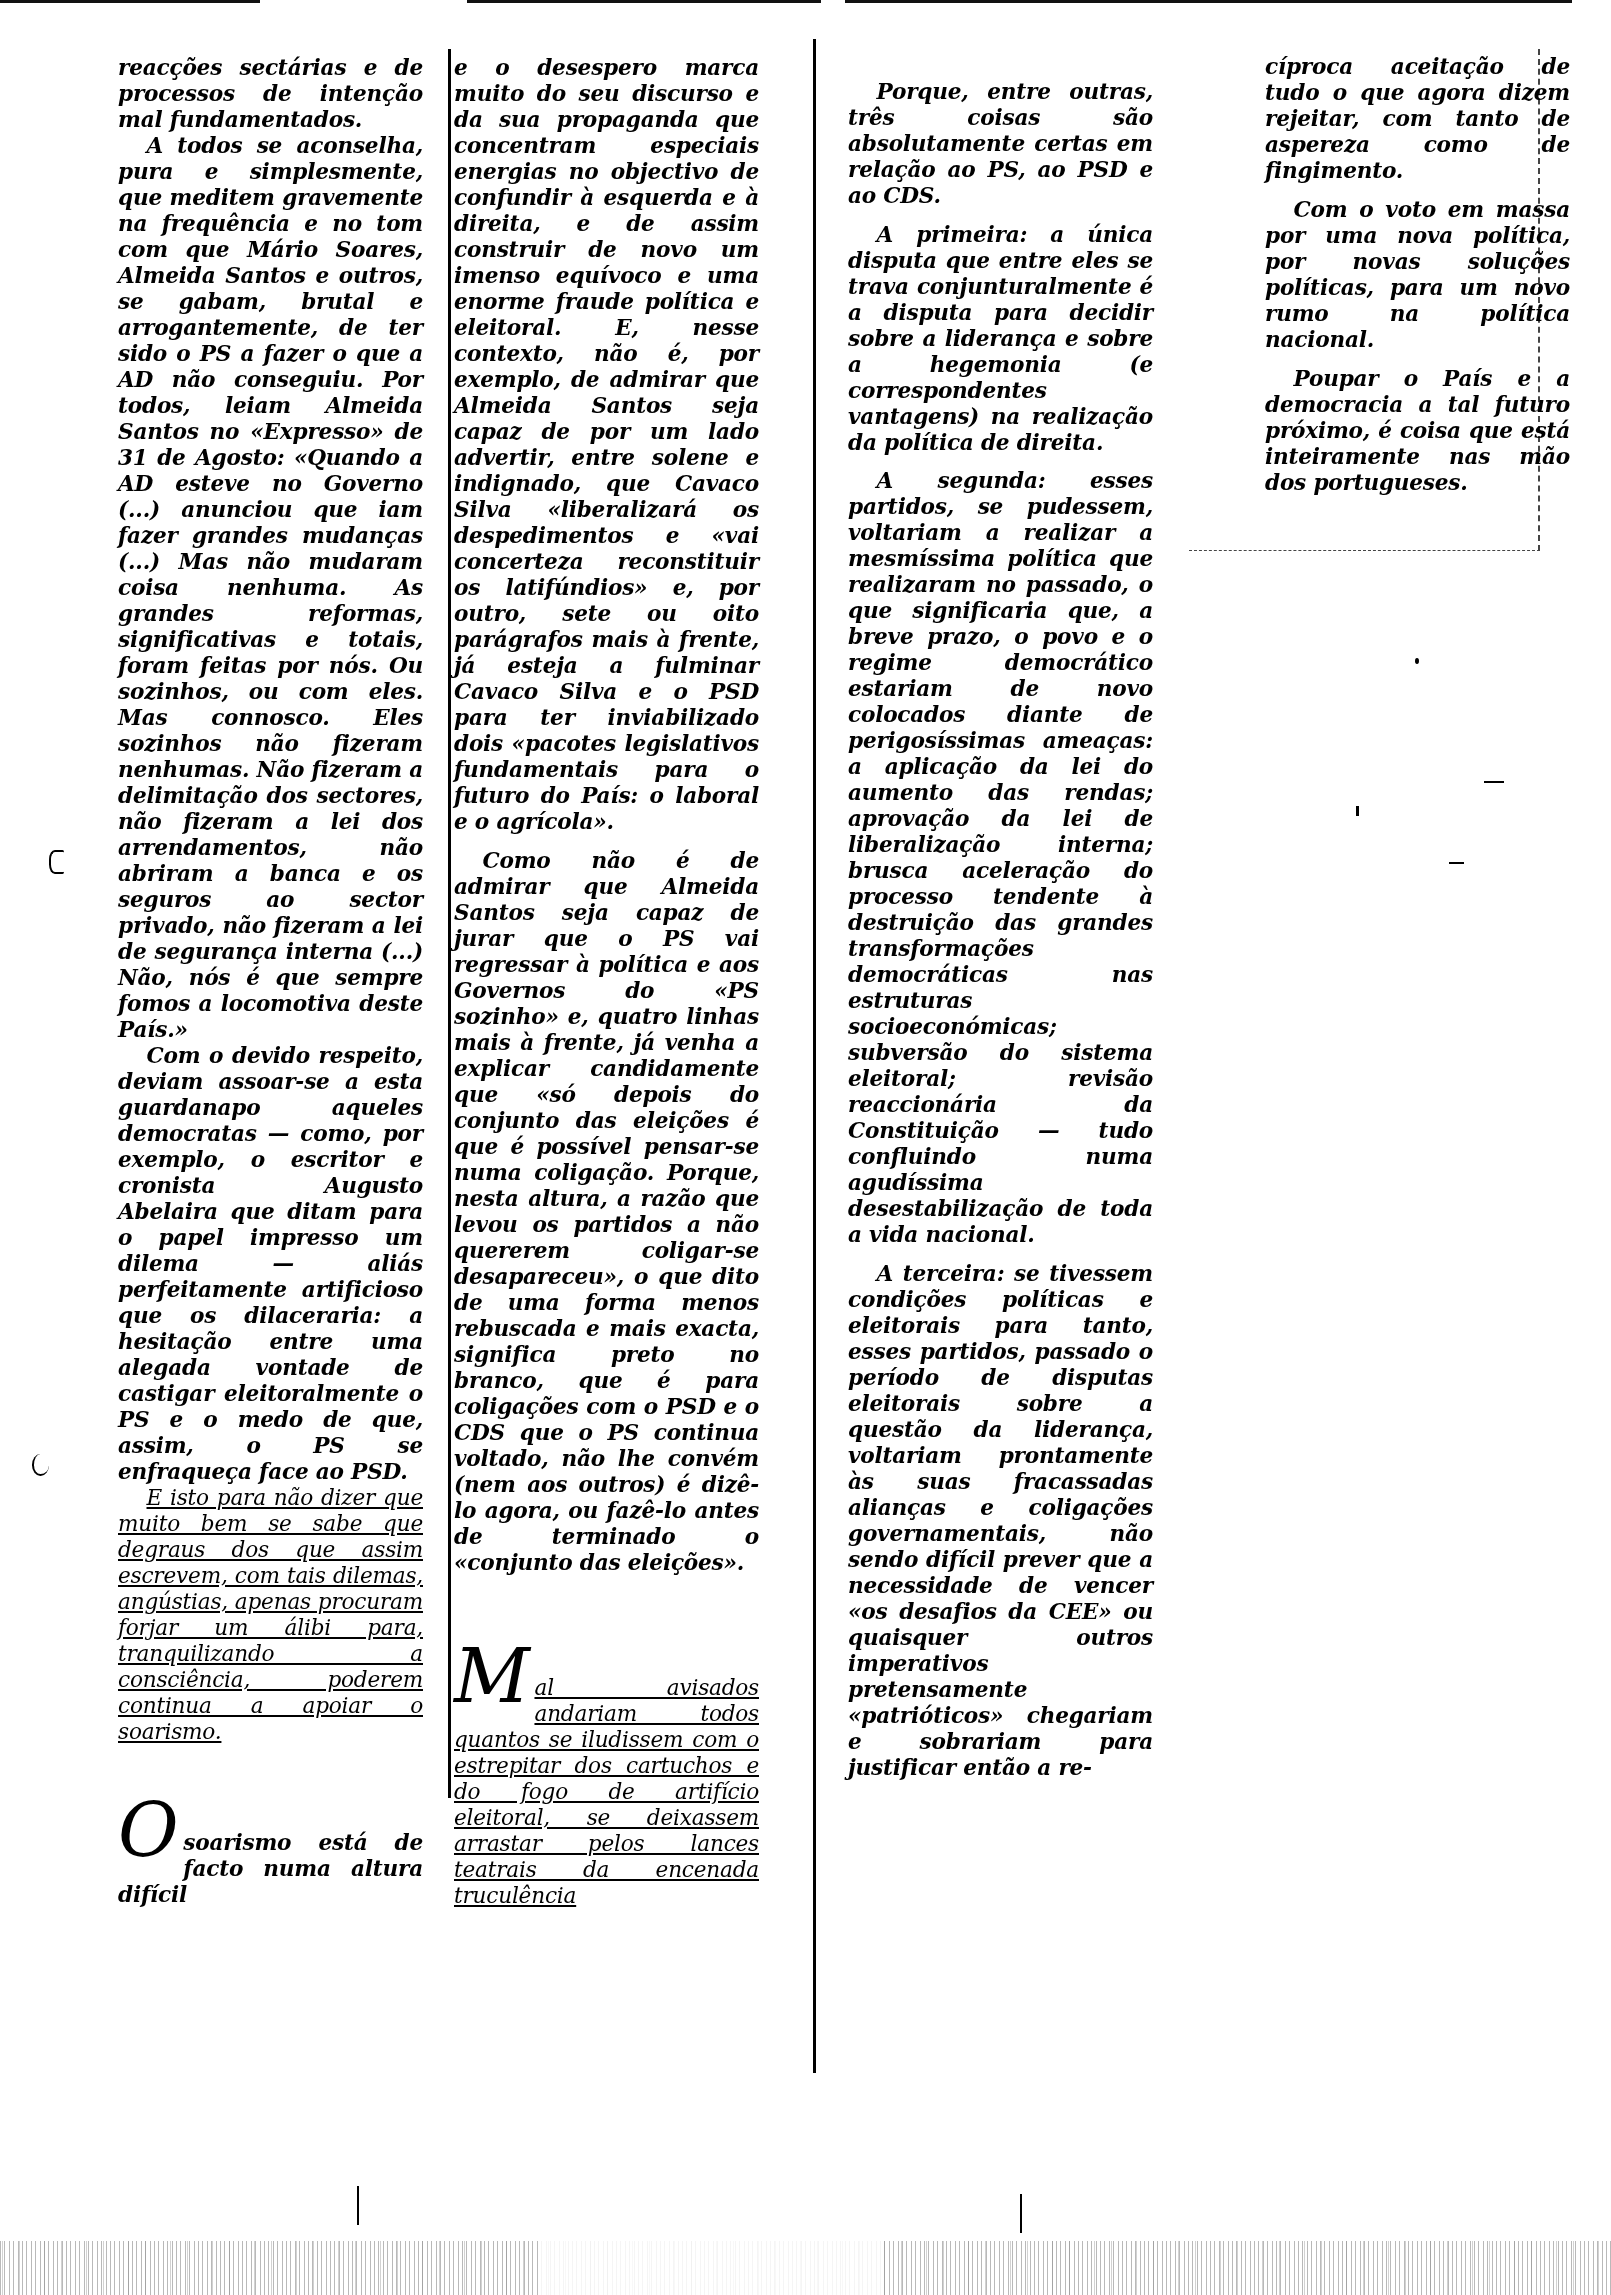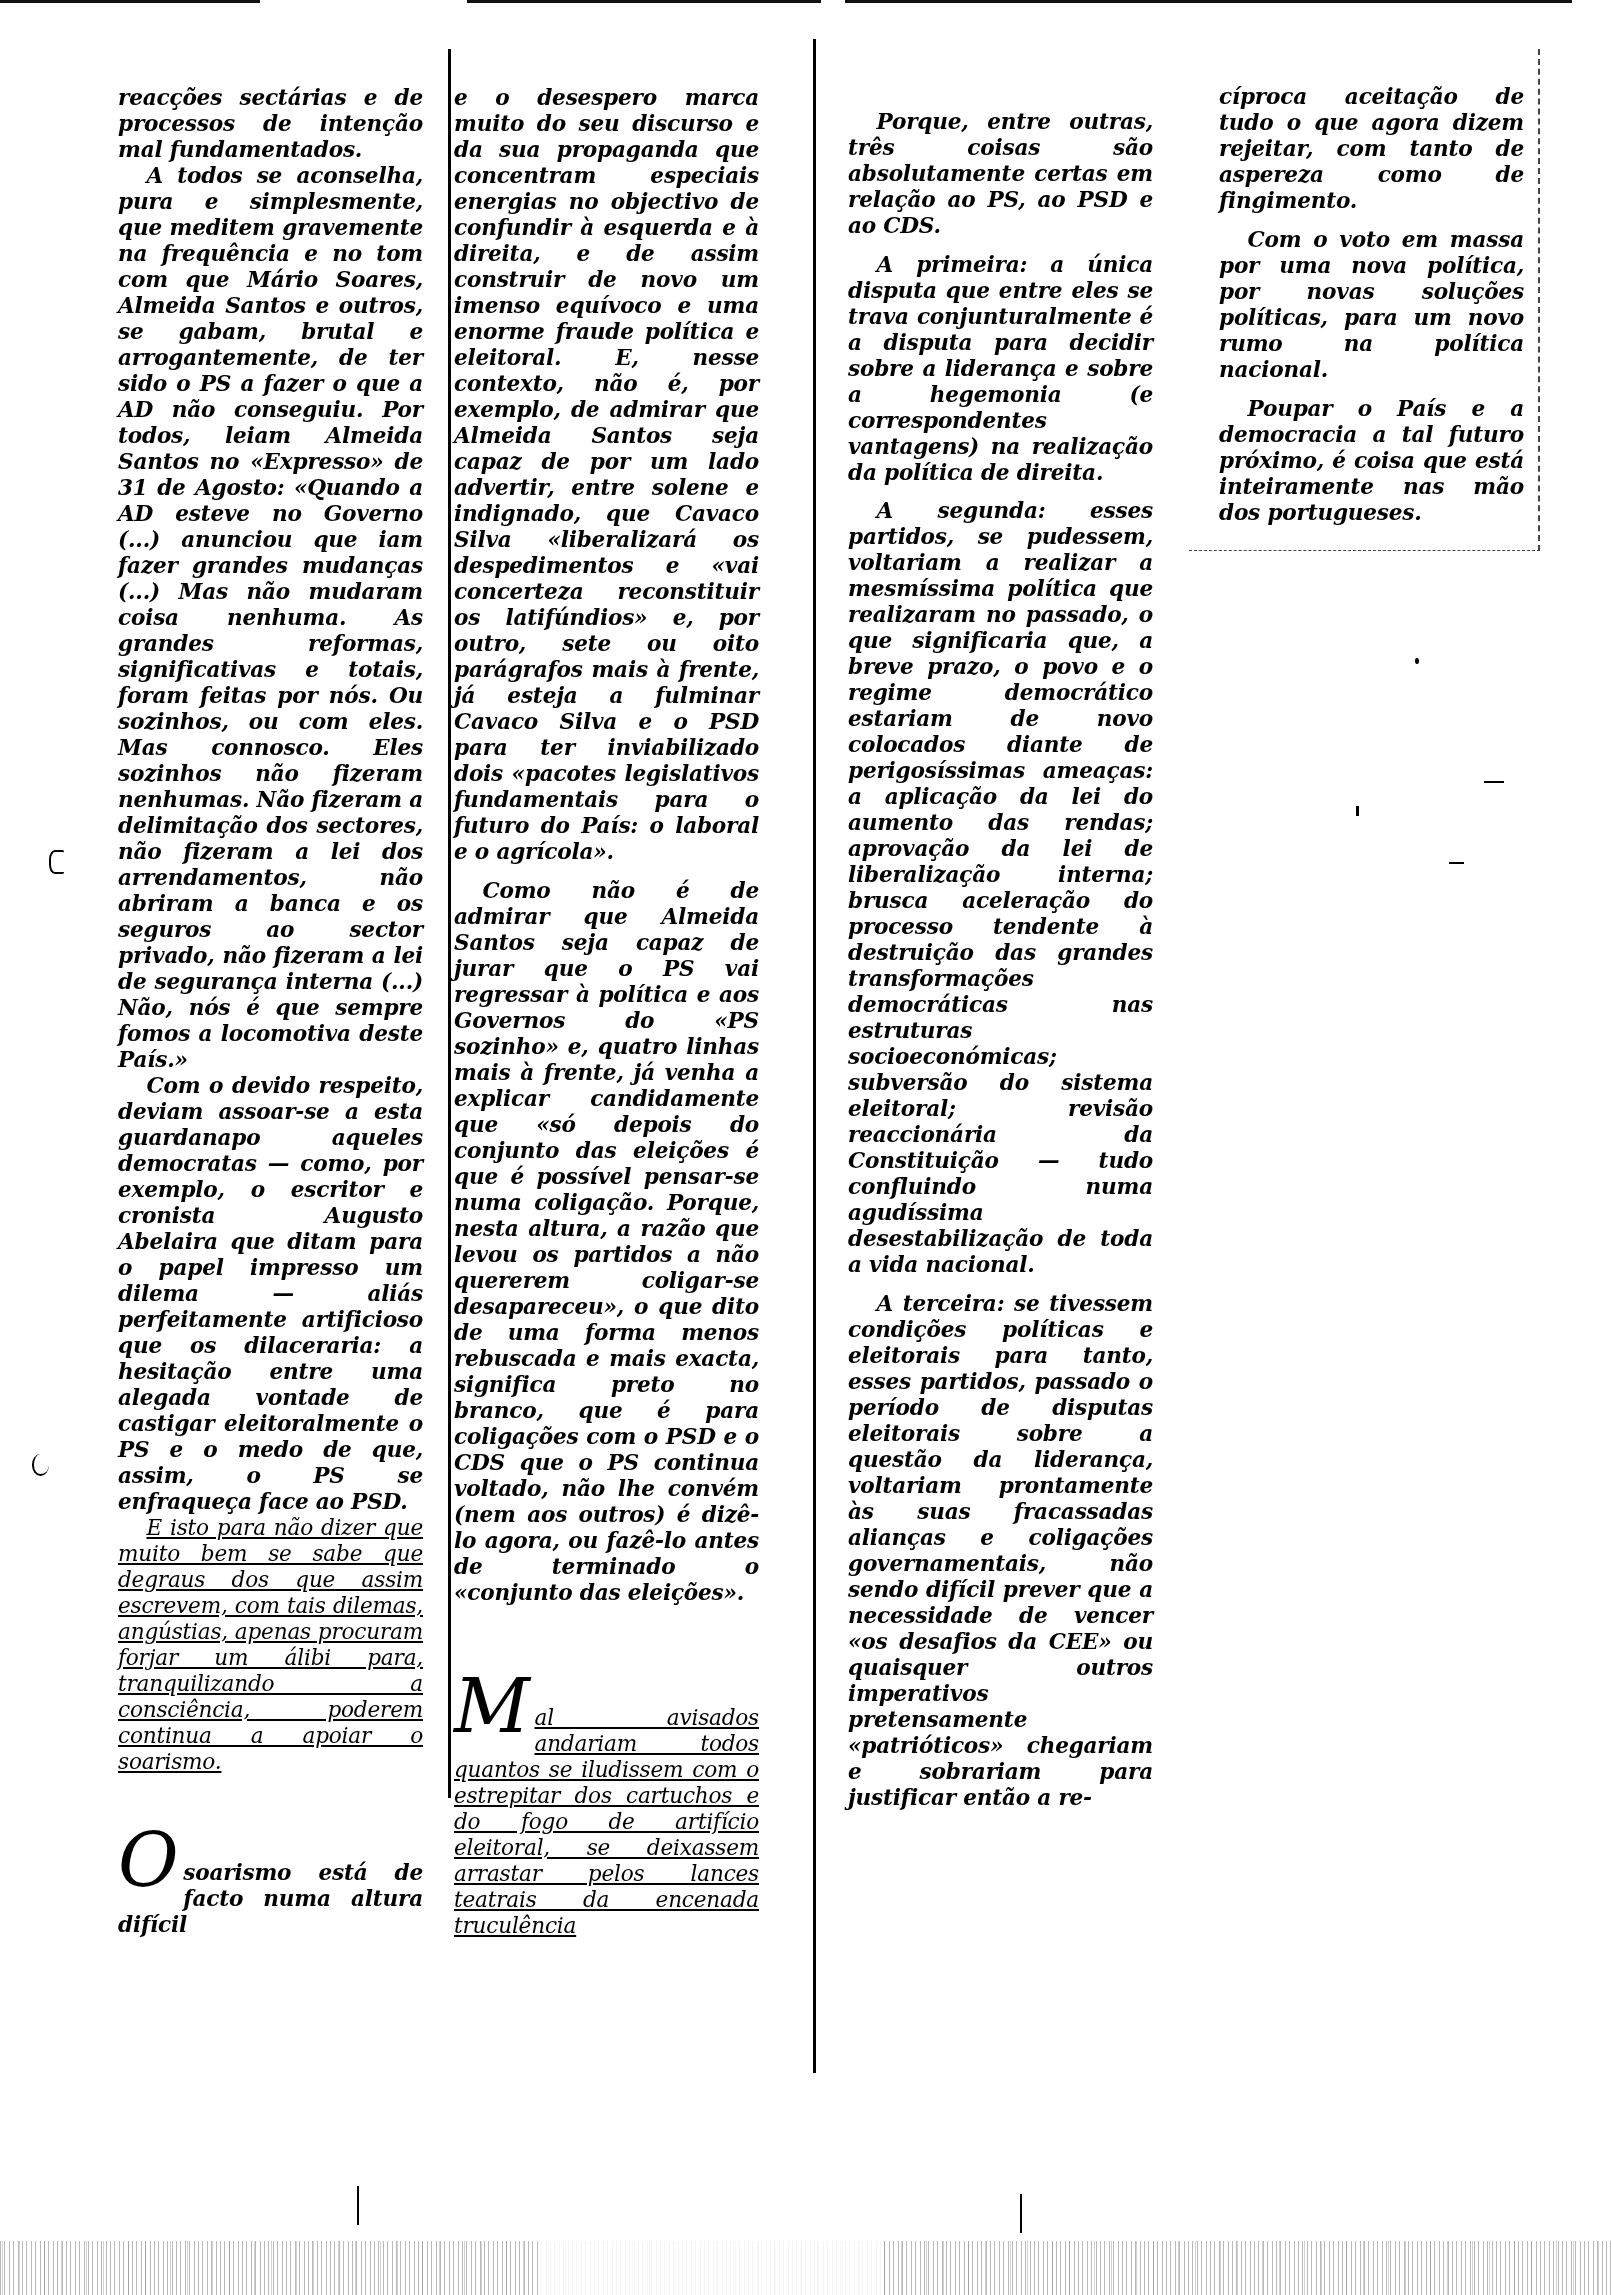--- a/index.html
+++ b/index.html
@@ -15,21 +15,21 @@
     font-family: "DejaVu Serif", serif;
     font-style: italic;
     font-size: 21.6px;
     line-height: 26px;
     text-align: justify;
     hyphens: manual;
   }
   .col p { margin: 0; }
   .col p.indent { text-indent: 28.5px; }
   .col p.gap-before { margin-top: 12.8px; }
-  .heavy { font-weight: bold; letter-spacing: -0.2px; margin-top: 30px; }
+  .heavy { font-weight: bold; letter-spacing: -0.2px; }
   .light { font-weight: normal; text-decoration: underline; }
   .dropcap {
     float: left;
     font-family: "DejaVu Serif", serif;
     font-style: italic;
     font-weight: normal;
     font-size: 74px;
     line-height: 59px;
     margin: 2px 4.9px 0 0;
   }
@@ -84,21 +84,21 @@
   <div class="vrule" style="left:813px;top:39px;width:2.5px;height:2034px;"></div>
 
   <div class="col heavy" style="left:848px;top:66px;width:305px;">
     <p class="indent gap-before">Porque, entre outras, três coisas são absolutamente certas em relação ao PS, ao PSD e ao CDS.</p>
     <p class="indent gap-before">A primeira: a única disputa que entre eles se trava conjunturalmente é a disputa para decidir sobre a liderança e sobre a hegemonia (e correspondentes vantagens) na realização da política de direita.</p>
     <p class="indent gap-before">A segunda: esses partidos, se pudessem, voltariam a realizar a mesmíssima política que realizaram no passado, o que significaria que, a breve prazo, o povo e o regime democrático estariam de novo colocados diante de perigosíssimas ameaças: a aplicação da lei do aumento das rendas; aprovação da lei de liberalização interna; brusca aceleração do processo tendente à destruição das grandes transformações democráticas nas estruturas socioeconómicas; subversão do sistema eleitoral; revisão reaccionária da Constituição — tudo confluindo numa agudíssima desestabilização de toda a vida nacional.</p>
     <p class="indent gap-before">A terceira: se tivessem condições políticas e eleitorais para tanto, esses partidos, passado o período de disputas eleitorais sobre a questão da liderança, voltariam prontamente às suas fracassadas alianças e coligações governamentais, não sendo difícil prever que a necessidade de vencer «os desafios da CEE» ou quaisquer outros imperativos pretensamente «patrióticos» chegariam e sobrariam para justificar então a re-</p>
   </div>
 
   <div class="box-right"></div>
-  <div class="col heavy" style="left:1219px;top:54px;width:305px;">
+  <div class="col heavy" style="left:1265px;top:54px;width:305px;">
     <p>cíproca aceitação de tudo o que agora dizem rejeitar, com tanto de aspereza como de fingimento.</p>
     <p class="indent gap-before">Com o voto em massa por uma nova política, por novas soluções políticas, para um novo rumo na política nacional.</p>
     <p class="indent gap-before">Poupar o País e a democracia a tal futuro próximo, é coisa que está inteiramente nas mão dos portugueses.</p>
   </div>
 
   <div class="speck" style="left:49px;top:850px;width:12.8px;height:19.7px;border-radius:40% 10% 10% 40%;border:2px solid #000;background:transparent;border-right:none;"></div>
   <div class="speck" style="left:32px;top:1454px;width:14.7px;height:19.7px;border:2px solid #000;background:transparent;border-right:none;border-top:none;"></div>
   <div class="speck" style="left:1415px;top:658px;width:3.9px;height:5.9px;"></div>
   <div class="speck" style="left:1484px;top:781px;width:19.7px;height:1.5px;border-radius:0;"></div>
   <div class="speck" style="left:1356px;top:806px;width:2.5px;height:9.8px;border-radius:0;"></div>

